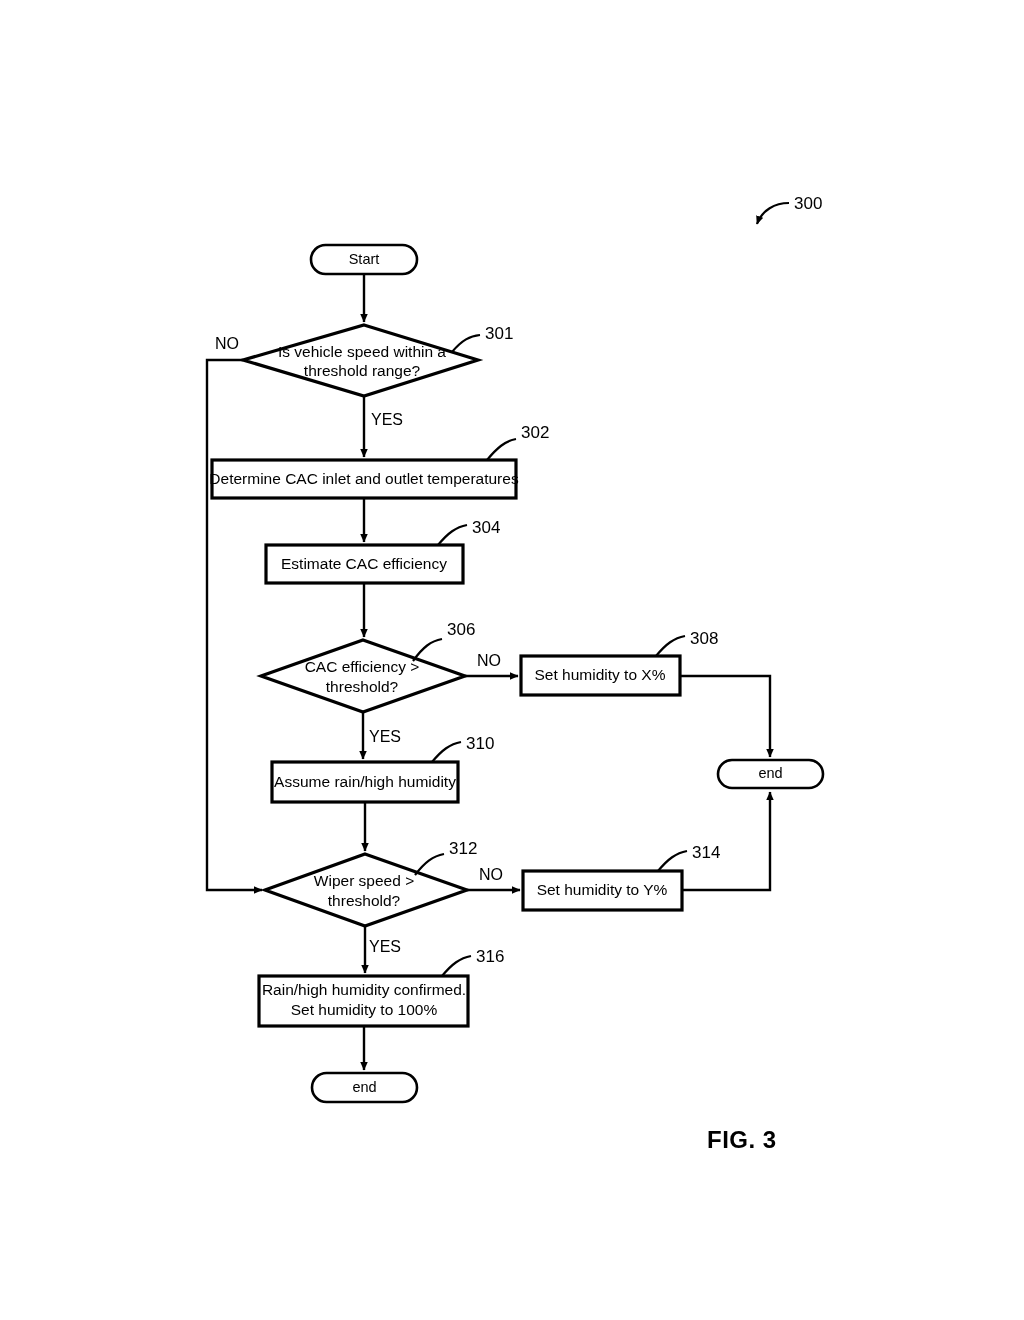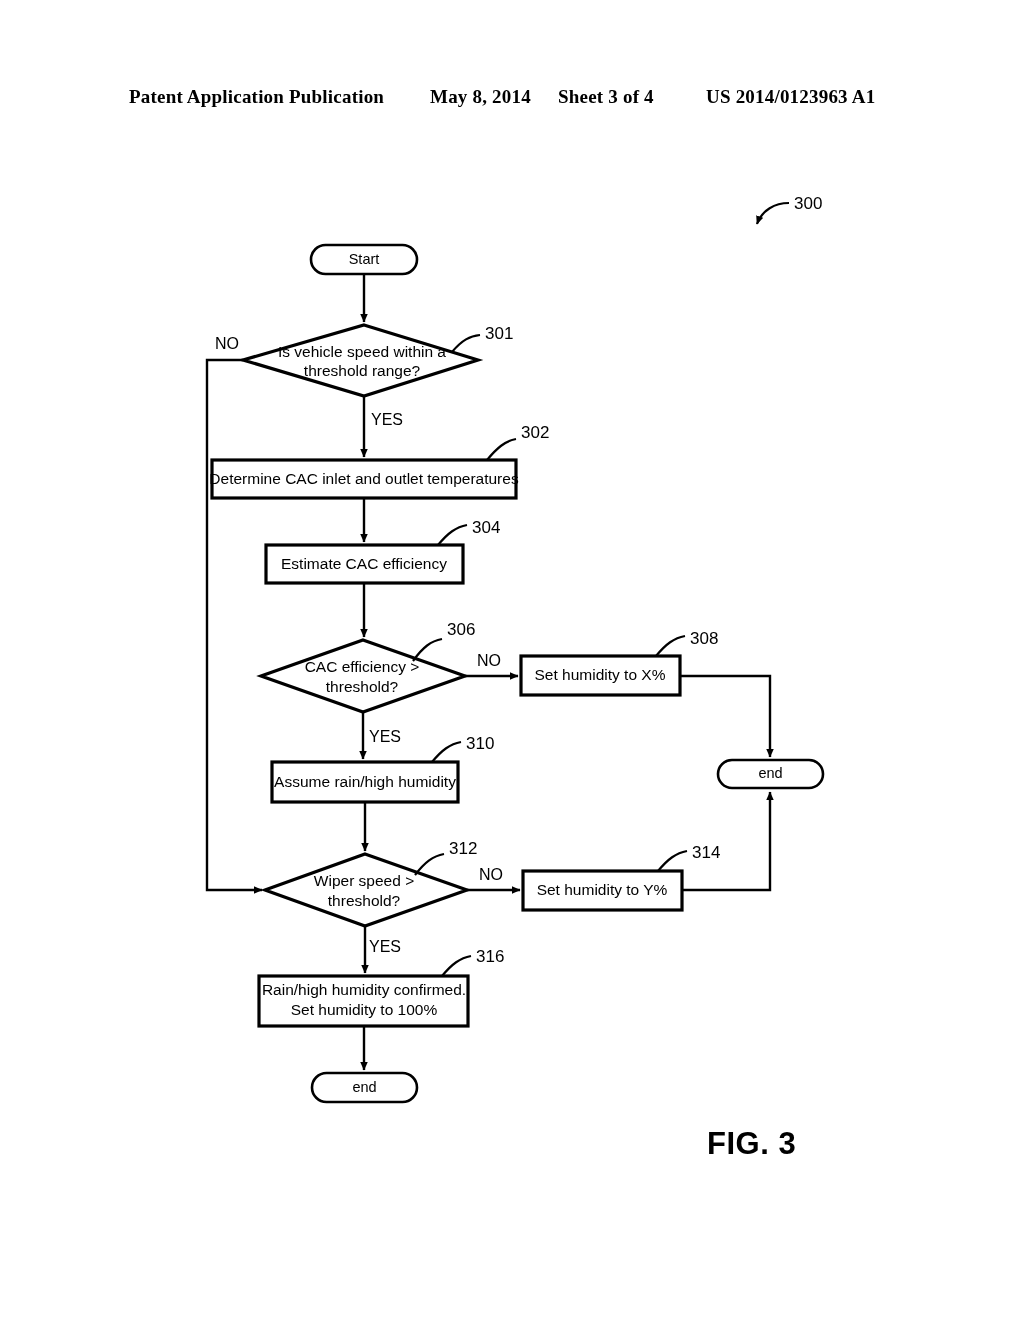--- a/index.html
+++ b/index.html
@@ -40,21 +40,21 @@
   .hdr-sheet { left: 558px; }
   .hdr-num   { left: 706px; }
 
   
   .fig-label {
     position: absolute;
     left: 707px;
     top: 1126px;
     font-family: "Liberation Sans", sans-serif;
     font-weight: bold;
-    font-size: 31px;
+    font-size: 24px;
     letter-spacing: 0.5px;
   }
 
   
   .flow-svg {
     position: absolute;
     left: 0;
     top: 0;
     width: 1024px;
     height: 1320px;
@@ -106,26 +106,20 @@
     fill: #000000;
     text-anchor: start;
     dominant-baseline: middle;
   }
 </style>
 </head>
 <body>
 
 <div class="page">
 
-  <div class="pub-header">
-    <span class="hdr-title">Patent Application Publication</span>
-    <span class="hdr-date">May 8, 2014</span>
-    <span class="hdr-sheet">Sheet 3 of 4</span>
-    <span class="hdr-num">US 2014/0123963 A1</span>
-  </div>
 
   <svg class="flow-svg" viewBox="0 0 1024 1320">
     <defs>
       <marker id="arw" markerWidth="11" markerHeight="11" refX="8.4" refY="4" orient="auto" markerUnits="userSpaceOnUse">
         <path d="M0,0.1 L9,4 L0,7.9 Z" fill="#000000"></path>
       </marker>
       <marker id="arw-sm" markerWidth="11" markerHeight="11" refX="8" refY="4" orient="auto" markerUnits="userSpaceOnUse">
         <path d="M0,0.3 L8.6,4 L0,7.7 Z" fill="#000000"></path>
       </marker>
     </defs>

